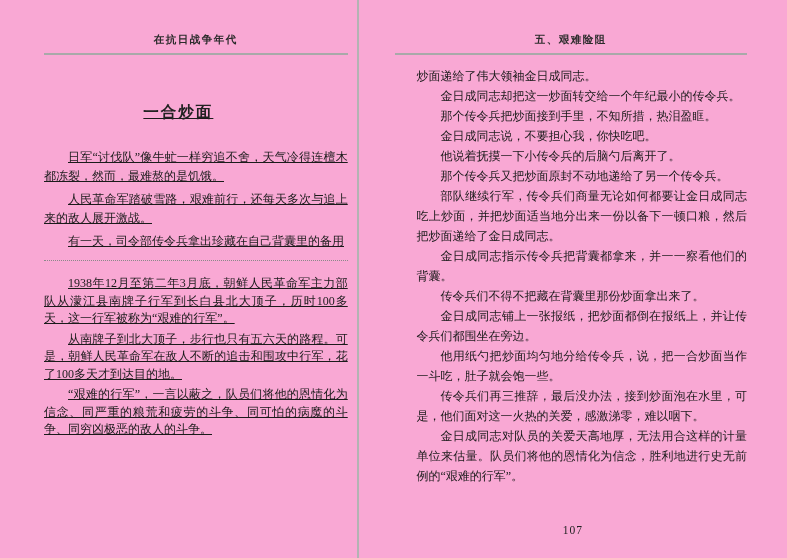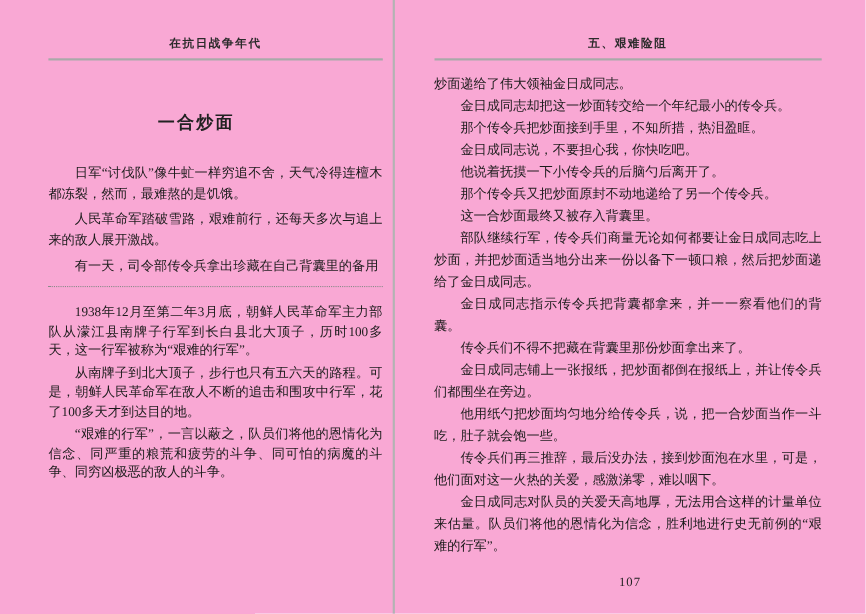--- a/index.html
+++ b/index.html
@@ -19,21 +19,21 @@
     font-size:10.5px; font-weight:bold; letter-spacing:1.5px; color:#2b2b2b;
   }
   .left  .running-header { left:44px; right:9px; }
   .right .running-header { left:36px; right:40px; }
 
   .header-rule { position:absolute; top:53px; border-top:2px solid #a9a9a9; }
   .left  .header-rule { left:44px; right:9px; }
   .right .header-rule { left:36px; right:40px; }
 
   .content { position:absolute; top:0; bottom:0; }
-  .left  .content { left:44px; right:9px; }
+  .left  .content { left:44px; right:9px;text-decoration:underline; }
   .right .content { left:36px; right:40px; }
 
   .para {
     font-size:12px; line-height:19px; text-align:justify;
     text-indent:2em; color:#1b1b1b;
   }
   .paras-a .para { margin-bottom:4px; }
   .paras-a { margin-top:25px; }
 
   .story-title {
@@ -45,21 +45,21 @@
 
   .section-title {
     margin:13px -9px 0 -44px; text-align:center;
     font-family:"Liberation Sans","DejaVu Sans",sans-serif;
     font-size:14.5px; font-weight:bold; letter-spacing:2px; line-height:21px; color:#111;
   }
 
   .paras-b { margin-top:14px; }
   .paras-b .para { line-height:17.5px; margin-bottom:3px; }
 
-  .paras-r { margin-top:66px; }
+  .paras-r { margin-top:66px;margin-left:22px; }
   .paras-r .para { line-height:20px; margin:0; }
   .para.no-indent { text-indent:0; }
 
   .page-number {
     position:absolute; bottom:22px; left:0; right:0; text-align:center;
     font-size:11.5px; letter-spacing:1px; color:#222;
   }
 </style>
 </head>
 <body>
@@ -101,21 +101,20 @@
 
     <div class="content">
       <div class="paras-r">
 
       <p class="para no-indent">炒面递给了伟大领袖金日成同志。</p>
           <p class="para">金日成同志却把这一炒面转交给一个年纪最小的传令兵。</p>
           <p class="para">那个传令兵把炒面接到手里，不知所措，热泪盈眶。</p>
           <p class="para">金日成同志说，不要担心我，你快吃吧。</p>
           <p class="para">他说着抚摸一下小传令兵的后脑勺后离开了。</p>
           <p class="para">那个传令兵又把炒面原封不动地递给了另一个传令兵。</p>
-          <p class="para">这一合炒面最终又被存入背囊里。</p>
           <p class="para">部队继续行军，传令兵们商量无论如何都要让金日成同志吃上炒面，并把炒面适当地分出来一份以备下一顿口粮，然后把炒面递给了金日成同志。</p>
           <p class="para">金日成同志指示传令兵把背囊都拿来，并一一察看他们的背囊。</p>
           <p class="para">传令兵们不得不把藏在背囊里那份炒面拿出来了。</p>
           <p class="para">金日成同志铺上一张报纸，把炒面都倒在报纸上，并让传令兵们都围坐在旁边。</p>
           <p class="para">他用纸勺把炒面均匀地分给传令兵，说，把一合炒面当作一斗吃，肚子就会饱一些。</p>
           <p class="para">传令兵们再三推辞，最后没办法，接到炒面泡在水里，可是，他们面对这一火热的关爱，感激涕零，难以咽下。</p>
           <p class="para">金日成同志对队员的关爱天高地厚，无法用合这样的计量单位来估量。队员们将他的恩情化为信念，胜利地进行史无前例的“艰难的行军”。</p>
         </div>
     </div>
 

